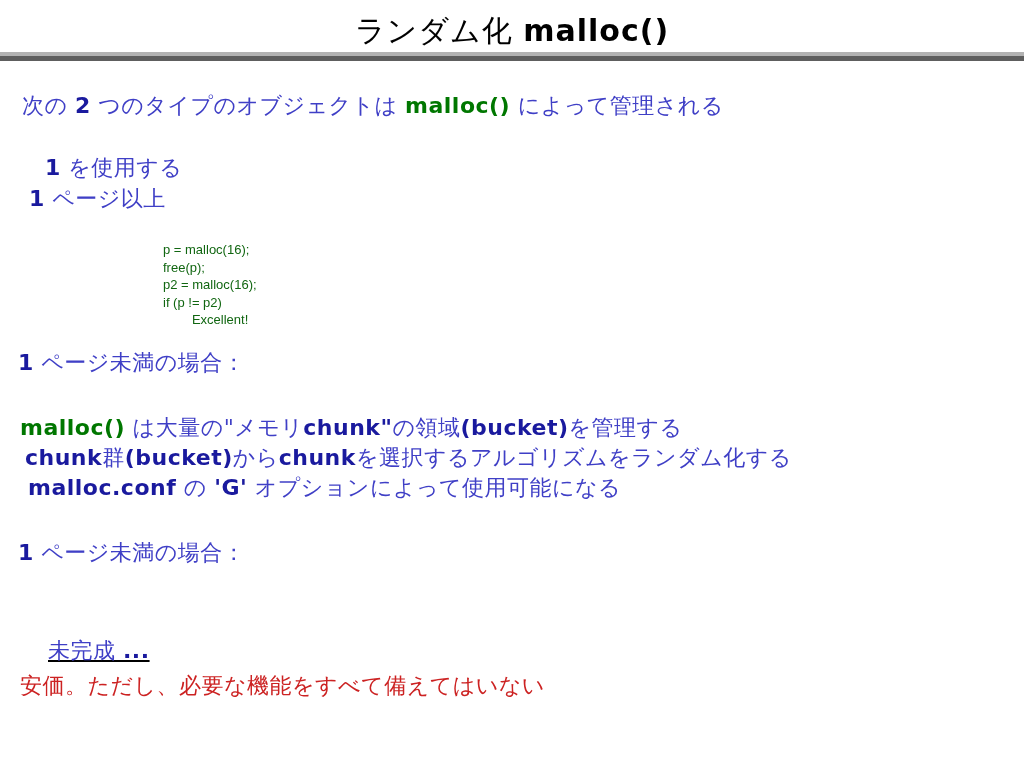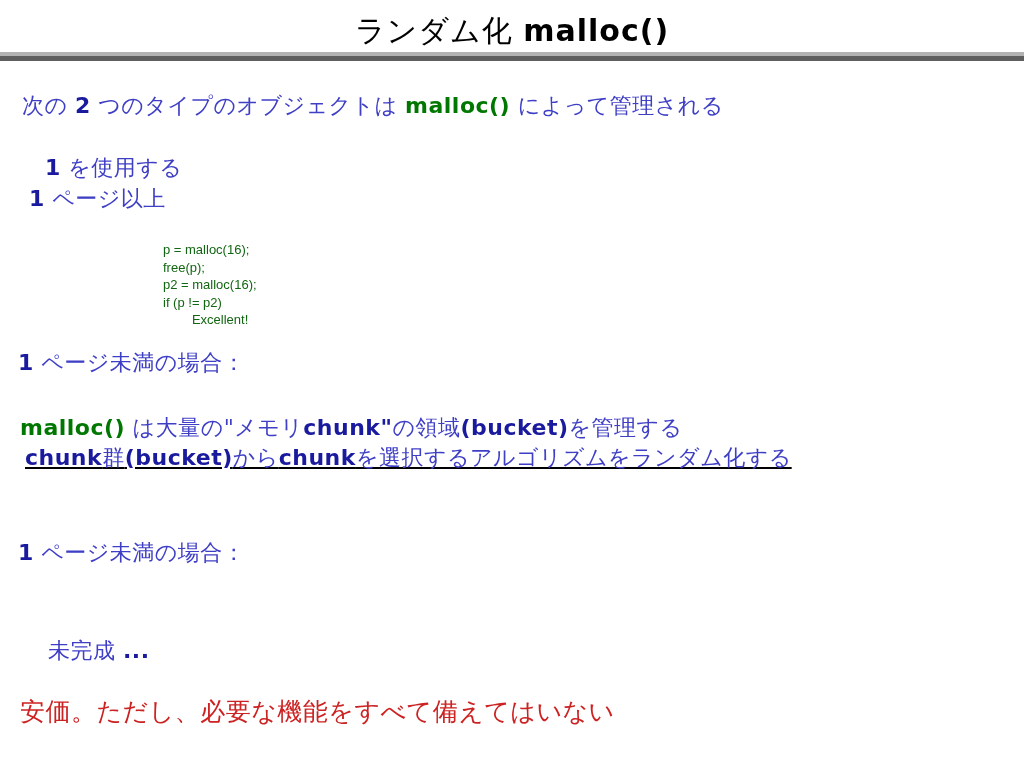--- a/index.html
+++ b/index.html
@@ -55,26 +55,26 @@
     top:52px;height:10px;
   }
   .rule .rule-light{height:4px;background:var(--rule-light);}
   .rule .rule-dark{height:5px;background:var(--rule-dark);}
 
   .pos-intro      {top:92px;  left:22px;}
   .pos-bullet1    {top:154px; left:45px;}
   .pos-bullet2    {top:185px; left:29px;text-align:center;}
   .pos-heading1   {top:349px; left:18px;}
   .pos-line-bucket{top:414px; left:20px;}
-  .pos-line-select{top:444px; left:25px;text-decoration:underline;}
+  .pos-line-select{top:444px; left:25px;}
   .pos-line-conf  {top:474px; left:28px;}
   .pos-heading2   {top:539px; left:18px;}
   .pos-line-mmap  {top:604px; left:20px;}
-  .pos-incomplete {top:637px; left:48px;}
-  .pos-caveat     {top:696px; left:20px; font-size:25px;}
+  .pos-incomplete {top:637px; left:48px;text-decoration:underline;}
+  .pos-caveat     {top:672px; left:20px; font-size:22px;}
 
   .code-block{
     position:absolute;
     top:241px;left:163px;
     margin:0;
     color:var(--mono-green);
     font-family:Liberation Sans, sans-serif;
     font-size:13px;
     line-height:17.5px;
     white-space:pre;
@@ -103,20 +103,21 @@
 p2 = malloc(16);
 if (p != p2)
         Excellent!</pre>
 
   <div class="line pos-heading1"><span class="seg-em">1</span><span class="seg-jp"> ページ未満の場合：</span></div>
 
   <div class="line pos-line-bucket"><span class="seg-code">malloc()</span><span class="seg-jp"> は大量の"メモリ</span><span class="seg-em">chunk"</span><span class="seg-jp">の領域</span><span class="seg-em">(bucket)</span><span class="seg-jp">を管理する</span></div>
 
   <div class="line pos-line-select"><span class="seg-em">chunk</span><span class="seg-jp">群</span><span class="seg-em">(bucket)</span><span class="seg-jp">から</span><span class="seg-em">chunk</span><span class="seg-jp">を選択するアルゴリズムをランダム化する</span></div>
 
+  <div class="line pos-line-conf"><span class="seg-em">malloc.conf</span><span class="seg-jp"> の </span><span class="seg-em">'G'</span><span class="seg-jp"> オプションによって使用可能になる</span></div>
 
   <div class="line pos-heading2"><span class="seg-em">1</span><span class="seg-jp"> ページ未満の場合：</span></div>
 
 
   <div class="line pos-incomplete"><span class="seg-jp">未完成 </span><span class="seg-em">...</span></div>
 
   <div class="line pos-caveat"><span class="seg-red">安価。ただし、必要な機能をすべて備えてはいない</span></div>
 
 </div>
 

